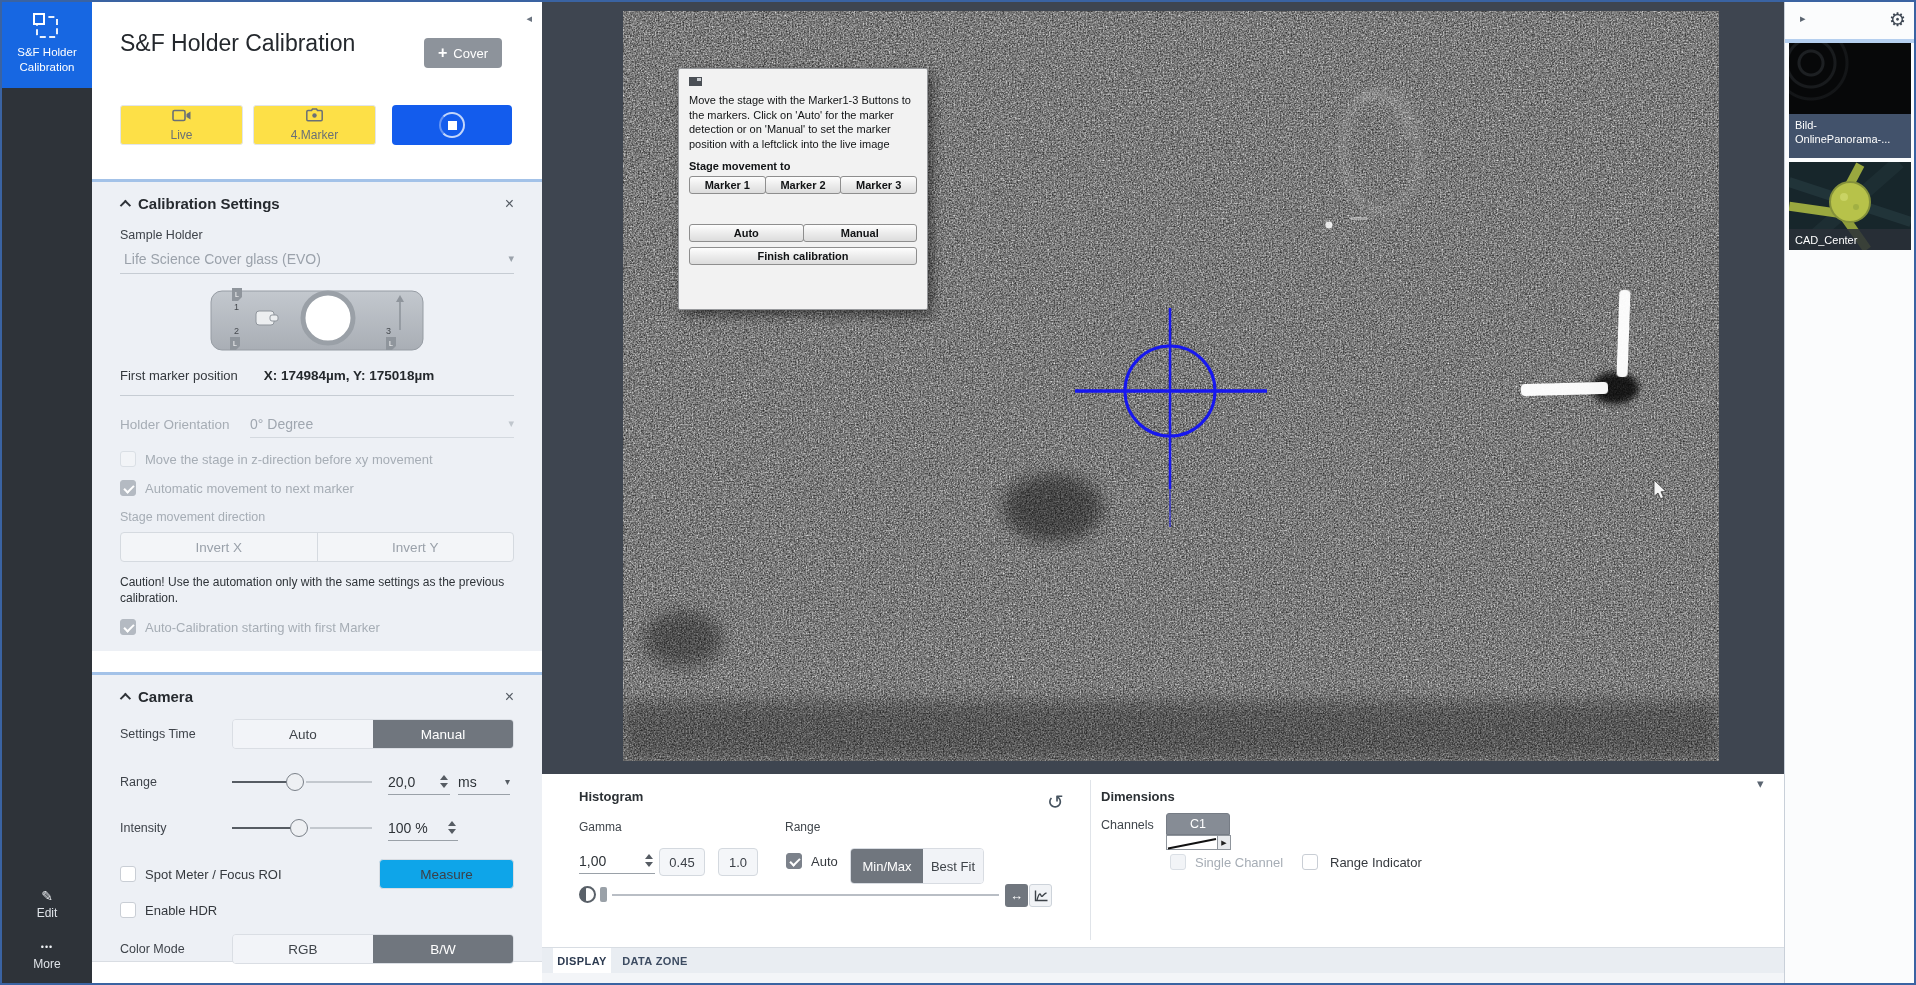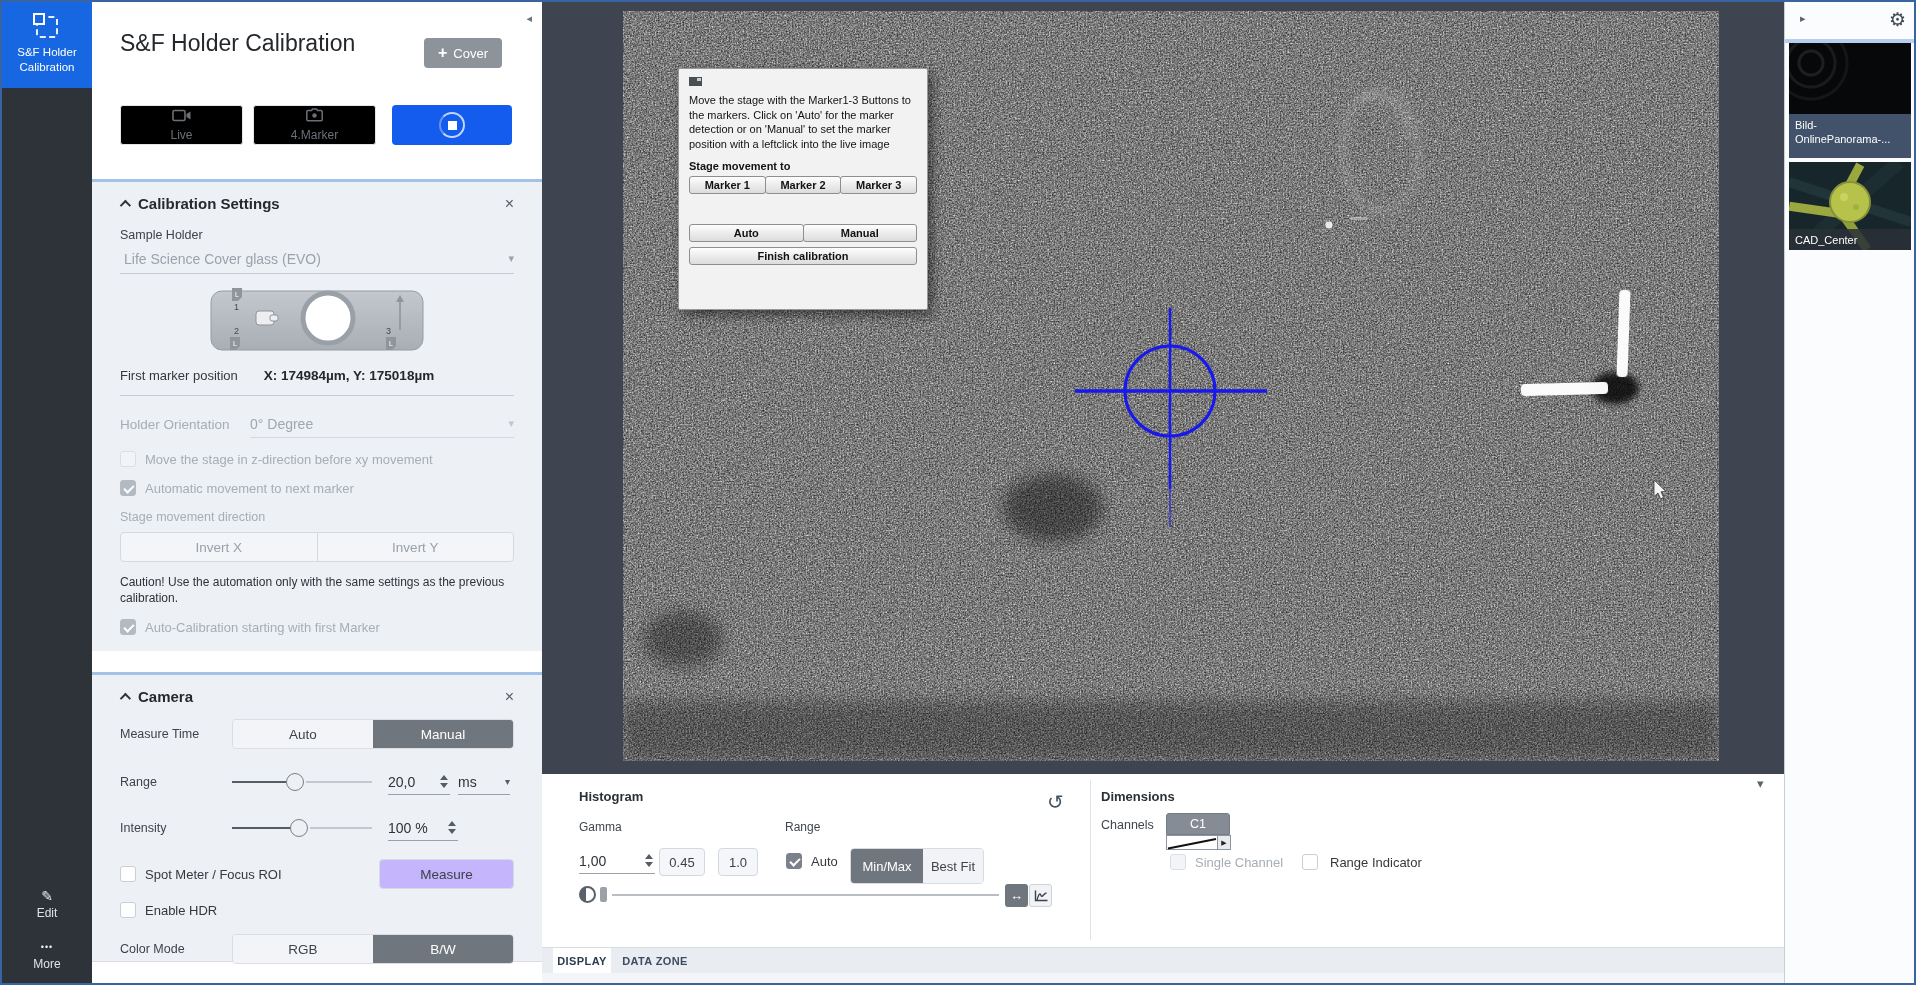--- a/index.html
+++ b/index.html
@@ -17,21 +17,21 @@
   .sb-action .ic { font-size:14px; line-height:14px; color:#eef1f4; }
   .sb-action .tx { font-size:12px; }
 
   
   .left-panel { position:absolute; left:90px; top:0; width:450px; height:981px; background:#fff; }
   .collapse-left { position:absolute; top:10px; right:10px; font-size:11px; color:#6b7480; cursor:pointer; }
   .panel-title { position:absolute; left:28px; top:28px; font-size:23px; color:#24282d; }
   .tool-btn { position:absolute; left:332px; top:36px; width:78px; height:30px; background:#8d939b; border:none; border-radius:4px; color:#fff; font-size:13px; display:flex; align-items:center; justify-content:center; gap:6px; cursor:pointer; }
   .tool-btn .plus { font-size:16px; font-weight:700; line-height:14px; }
   .capture-row { position:absolute; left:0; top:103px; width:450px; height:40px; }
-  .cap-btn { position:absolute; top:0; height:40px; background:#000000; border:1px solid #e2e5ea; border-radius:3px; display:flex; flex-direction:column; align-items:center; justify-content:center; gap:6px; color:#6a7076; font-size:12px; cursor:pointer; }
+  .cap-btn { position:absolute; top:0; height:40px; background:#fde047; border:1px solid #e2e5ea; border-radius:3px; display:flex; flex-direction:column; align-items:center; justify-content:center; gap:6px; color:#6a7076; font-size:12px; cursor:pointer; }
   .cap-btn svg { display:block; }
   .btn-live { left:28px; width:123px; }
   .btn-marker { left:161px; width:123px; }
   .btn-stop { position:absolute; left:300px; top:0; width:120px; height:40px; background:#135ced; border:none; border-radius:4px; display:flex; align-items:center; justify-content:center; cursor:pointer; }
   .stop-ring { width:26px; height:26px; border:2px solid rgba(255,255,255,.75); border-left-color:rgba(255,255,255,.35); border-radius:50%; display:flex; align-items:center; justify-content:center; }
   .stop-square { width:9px; height:9px; background:#fff; }
 
   .card { position:absolute; left:0; width:450px; background:#edf0f5; border-top:3px solid #a3c2e8; padding:0 28px 16px 28px; }
   .card-cal { top:177px; }
   .card-cam { top:670px; height:290px; border-bottom:1px solid #d9dde3; }
@@ -81,21 +81,21 @@
   .slider .knob { position:absolute; top:0; width:18px; height:18px; border-radius:50%; background:#eef0f3; border:1.5px solid #7a8088; }
   .uline { display:flex; align-items:center; border-bottom:1px solid #9aa1a8; height:26px; }
   .val-box { width:62px; margin-left:16px; }
   .val-box .v, .unit-box .v { flex:1; font-size:14px; color:#2e3338; }
   .unit-box { width:52px; margin-left:8px; cursor:pointer; }
   .unit-box .caret { font-size:10px; color:#565c63; }
   .spin { display:flex; flex-direction:column; gap:3px; padding:0 2px; cursor:pointer; }
   .spin i { width:0; height:0; border-left:4px solid transparent; border-right:4px solid transparent; display:block; }
   .spin .up { border-bottom:5px solid #565c63; }
   .spin .dn { border-top:5px solid #565c63; }
-  .measure-btn { margin-left:auto; width:135px; height:30px; background:#c4b5fd; border:1px solid #d8dce2; border-radius:4px; font-size:13.5px; color:#3c4148; cursor:pointer; }
+  .measure-btn { margin-left:auto; width:135px; height:30px; background:#0ea5e9; border:1px solid #d8dce2; border-radius:4px; font-size:13.5px; color:#3c4148; cursor:pointer; }
 
   
   .main-area { position:absolute; left:540px; top:0; width:1242px; height:772px; background:#3e4550; }
   .viewport { position:absolute; left:81px; top:9px; width:1096px; height:750px; background:#141414; overflow:hidden; cursor:crosshair; }
 
   
   .stage-dialog { position:absolute; left:55px; top:57px; width:250px; height:242px; background:#f2f2f2; border:1px solid #97999c; border-radius:2px; box-shadow:4px 5px 12px rgba(0,0,0,.5); padding:8px 10px; }
   .dlg-icon { width:13px; height:9px; background:#4a4f55; position:relative; }
   .dlg-icon::after { content:""; position:absolute; right:1px; top:1px; width:4px; height:3px; background:#caced2; }
   .dlg-text { margin-top:7px; font-size:11px; color:#101214; line-height:1.32; }
@@ -275,21 +275,21 @@
       </div>
     </div>
 
     <div class="card card-cam">
       <div class="card-header">
         <span class="chev-up"></span>
         <span class="h-title">Camera</span>
         <span class="card-close">×</span>
       </div>
       <div class="cam-row">
-        <span class="rl">Measure Time</span>
+        <span class="rl">Settings Time</span>
         <div class="toggle">
           <span class="t light">Auto</span>
           <span class="t dark">Manual</span>
         </div>
       </div>
       <div class="cam-row" style="margin-top:20px;">
         <span class="rl">Range</span>
         <div class="slider">
           <span class="track-l" style="width:56px;"></span>
             <span class="track-r" style="width:66px;"></span>

